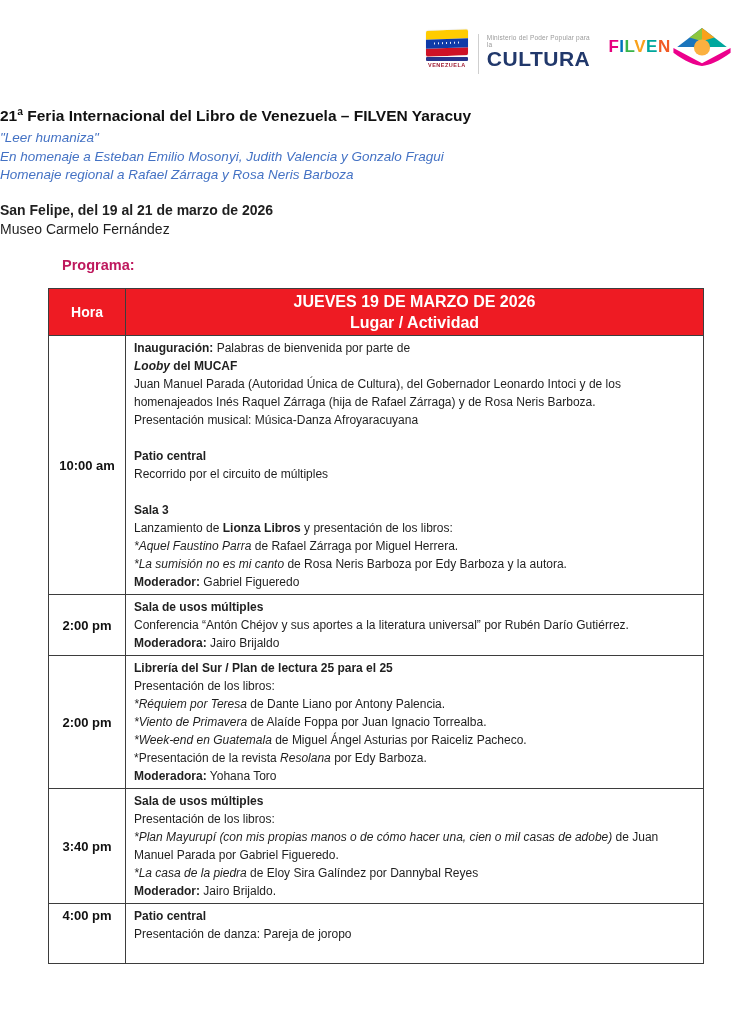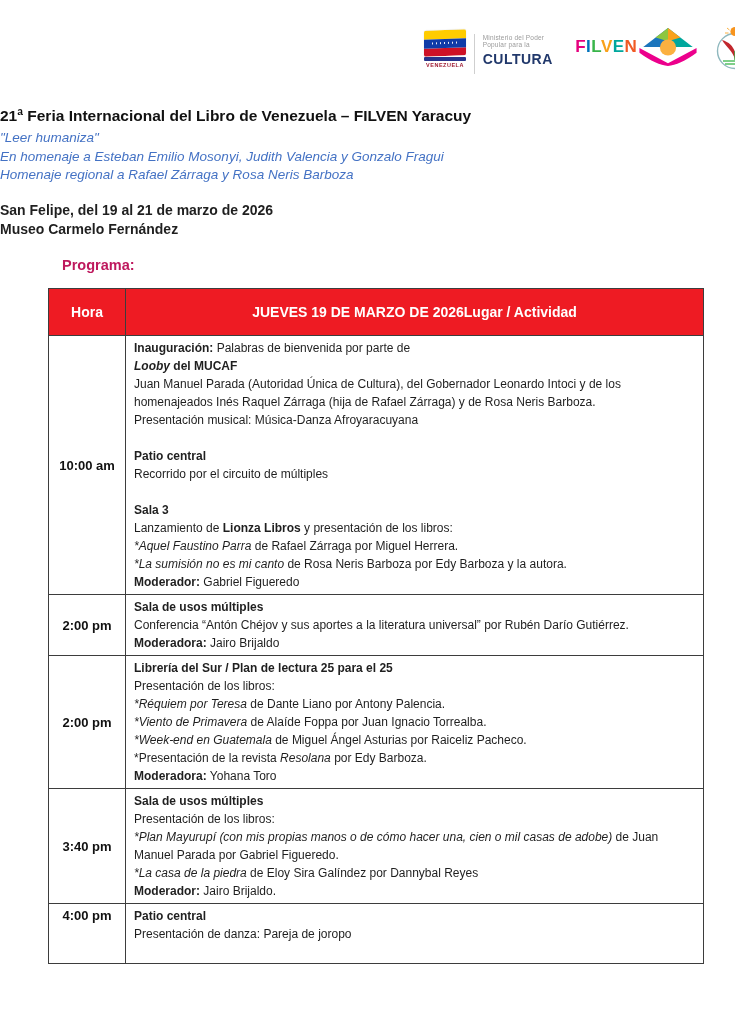--- a/index.html
+++ b/index.html
@@ -29,53 +29,53 @@
   .stripe.yellow{height:9px;background:#FFCC00;}
   .stripe.blue{height:9px;background:#0F3BA8;position:relative;}
   .stripe.blue::after{content:"";position:absolute;left:8px;right:8px;top:3px;height:2px;
     background:repeating-linear-gradient(90deg,#fff 0 1px,transparent 1px 4px);opacity:.9;}
   .stripe.red{height:8px;background:#CE1126;}
   .flag-band{width:42px;height:4px;background:#27348B;margin-top:1px;border-radius:1px;}
   .flag-caption{font-size:5.5px;font-weight:bold;color:#9E1B32;letter-spacing:.5px;margin-top:1px;}
   .logo-divider{width:1px;height:40px;background:#cfcfcf;margin-top:10px;}
   .cultura-logo{margin-top:10px;}
   .ministry-line{font-size:6.5px;color:#9a9a9a;letter-spacing:.2px;}
-  .cultura-word{font-size:14px;font-weight:bold;color:var(--cultura-navy);letter-spacing:.5px;line-height:22px;}
+  .cultura-word{font-size:21px;font-weight:bold;color:var(--cultura-navy);letter-spacing:.5px;line-height:22px;}
   .filven-logo{margin-left:8px;display:flex;flex-direction:row;align-items:center;margin-top:2px;}
   .filven-word{font-size:17px;font-weight:bold;letter-spacing:.5px;line-height:18px;}
   .filven-mark{display:block;margin-top:1px;}
   .icey-logo{margin-left:4px;display:flex;flex-direction:row;align-items:center;}
   .icey-word{font-size:10px;font-weight:bold;color:#1D3C6E;letter-spacing:1px;margin-top:-2px;}
 
   
   .title-block{position:absolute;top:107px;left:0;right:0;}
   .main-title{font-size:15.5px;font-weight:bold;color:#111;margin-bottom:4px;}
   .motto,.homage{font-size:13.5px;font-style:italic;color:var(--subtitle-blue);line-height:18.5px;}
   .place{margin-top:16px;font-size:14px;font-weight:bold;line-height:19px;}
-  .venue{font-size:14px;font-weight:bold;line-height:19px;}
+  .venue{font-size:14px;font-weight:normal;line-height:19px;}
 
   
   .program-label{position:absolute;top:257px;left:62px;font-size:14.5px;font-weight:bold;color:#be185d;}
 
   
   .schedule-table{
     position:absolute;top:288px;left:48px;width:656px;
     border:1px solid var(--border-dark);
     font-size:12px;
   }
   .table-header{
     display:flex;background:var(--header-red);color:#ffffff;font-weight:bold;
     min-height:46px;
   }
   .th-hora{
     width:77px;flex:0 0 77px;display:flex;align-items:center;justify-content:center;
     border-right:1px solid var(--border-dark);font-size:14px;
   }
-  .th-day{flex:1;display:flex;flex-direction:row;align-items:center;justify-content:center;
-    font-size:14px;line-height:21px;}
+  .th-day{flex:1;display:flex;flex-direction:column;align-items:center;justify-content:center;
+    font-size:16px;line-height:21px;}
   .schedule-row{display:flex;border-top:1px solid var(--border-dark);}
   .time-cell{
     width:77px;flex:0 0 77px;display:flex;align-items:center;justify-content:center;
     border-right:1px solid var(--border-dark);
     font-weight:bold;font-size:13px;color:#111;
   }
   .content-cell{flex:1;padding:3px 6px 3px 8px;}
   .line{line-height:18px;min-height:18px;}
   .line .b{font-weight:bold;}
   .line .i{font-style:italic;}

